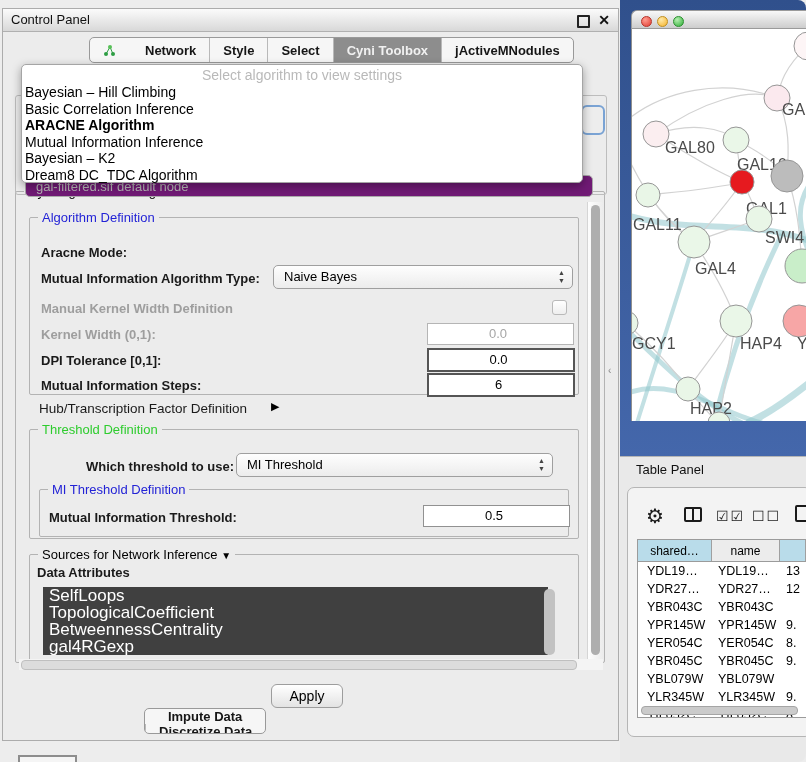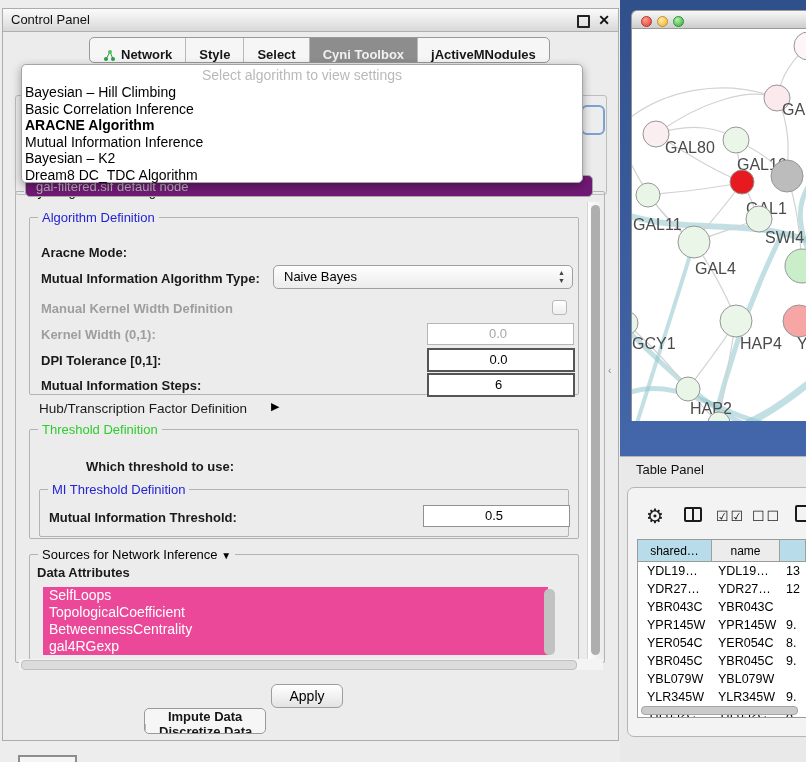--- a/index.html
+++ b/index.html
@@ -1,26 +1,26 @@
 <!DOCTYPE html>
 <html><head>
 <meta charset="utf-8">
 <style>
   html,body{margin:0;padding:0;background:#ededed;font-family:"Liberation Sans",sans-serif;}
-  #app{position:relative;width:806px;height:762px;overflow:hidden;background:#ededed;}
+  #app{position:relative;width:806px;height:762px;overflow:hidden;background:#ededed;border-radius:8px;}
   .abs{position:absolute;}
   
   .cw{position:absolute;left:2px;top:8px;width:615px;height:731px;background:#ececec;border:1px solid #acacac;}
   .titlebar{position:absolute;left:0;top:0;width:100%;height:22px;background:linear-gradient(#fbfbfb,#d8d8d8);border-bottom:1px solid #b0b0b0;}
   .titlebar .t{position:absolute;left:8px;top:0;line-height:22px;font-size:13px;color:#111;}
   .wicon-float{position:absolute;right:28px;top:6px;width:9px;height:9px;border:2px solid #222;border-radius:1px;}
   .wicon-close{position:absolute;right:8px;top:2px;font-size:14px;font-weight:bold;color:#111;line-height:18px;}
   
   .seg{position:absolute;display:flex;height:24px;background:#f6f6f6;border:1px solid #999;border-radius:5px;overflow:hidden;font-size:13px;font-weight:bold;}
-  .seg .s{display:flex;align-items:flex-end;justify-content:center;padding:0 13px;border-left:1px solid #b9b9b9;color:#161616;white-space:nowrap;}
+  .seg .s{display:flex;align-items:center;justify-content:center;padding:0 13px;border-left:1px solid #b9b9b9;color:#161616;white-space:nowrap;gap:24px;}
   .seg .s:first-child{border-left:none;}
   .seg .s.sel{background:#8d8d8d;color:#f1f1f1;}
   .seg .s svg{margin-right:5px;}
   
   .dd{position:absolute;left:18px;top:55px;width:562px;height:119px;background:#fff;border:1px solid #a5a5a5;border-radius:5px;box-shadow:0 3px 10px rgba(0,0,0,.35);z-index:30;padding-top:2px;box-sizing:border-box;}
   .dd .prompt{height:17px;line-height:17px;text-align:center;color:#b9b9b9;font-size:14px;}
   .dd .it{height:16.6px;line-height:16.6px;padding-left:3px;font-size:14px;color:#000;}
   .dd .it.b{font-weight:bold;}
   
   .gfrag{position:absolute;left:12px;top:86px;width:592px;height:100px;border:1px solid #bdbdbd;border-radius:3px;z-index:1;box-sizing:border-box;}
@@ -36,21 +36,21 @@
   .combo{position:absolute;height:24px;border:1px solid #9f9f9f;border-radius:5px;background:linear-gradient(#fefefe,#ececec);font-size:13px;line-height:22px;padding-left:10px;box-sizing:border-box;color:#000;}
   .spin{position:absolute;right:7px;top:3px;display:flex;flex-direction:column;font-size:7px;line-height:8px;color:#444;}
   .cb{position:absolute;width:13px;height:13px;border:1px solid #b9b9b9;border-radius:3px;background:linear-gradient(#fff,#eee);}
   .field{position:absolute;height:20px;background:#fff;text-align:center;padding-right:5px;font-size:13px;line-height:20px;box-sizing:content-box;}
   .f-dis{border:1px solid #b5b5b5;color:#a6a6a6;}
   .f-strong{border:2px solid #555;color:#000;}
   .f-norm{border:1px solid #919191;color:#000;}
   .tri{display:inline-block;font-size:11px;}
   
   .attr-list{position:absolute;left:40px;top:578px;width:516px;height:72px;overflow:hidden;}
-  .attr-list .ai{height:17px;line-height:17px;padding-left:6px;width:499px;background:#ec4899;color:#fff;font-size:14px;}
+  .attr-list .ai{height:17px;line-height:17px;padding-left:6px;width:499px;background:#404040;color:#fff;font-size:17px;}
   .lscroll{position:absolute;left:541px;top:580px;width:11px;height:66px;border-radius:5px;background:#c2c2c2;}
   
   .vtrack{position:absolute;left:584px;top:193px;width:15px;height:462px;background:linear-gradient(to right,#fdfdfd,#ececec);border-left:1px solid #d5d5d5;}
   .vthumb{position:absolute;left:587px;top:196px;width:9px;height:450px;border-radius:5px;background:#aeaeae;}
   .htrack{position:absolute;left:16px;top:650px;width:584px;height:11px;background:#f4f4f4;}
   .hthumb{position:absolute;left:18px;top:651px;width:554px;height:8px;border-radius:4px;background:#dcdcdc;border:1px solid #bfbfbf;}
   .applybtn{position:absolute;left:268px;top:675px;width:70px;height:22px;border:1px solid #9d9d9d;border-radius:6px;background:linear-gradient(#ffffff,#e3e3e3);font-size:14px;text-align:center;line-height:22px;color:#000;}
   
   .desktop{position:absolute;left:620px;top:0;width:186px;height:456px;background:linear-gradient(180deg,#30508c,#4467ab);}
   .netwin-tb{position:absolute;left:631px;top:10px;width:175px;height:19px;background:linear-gradient(#f8f8f8,#cdcdcd);border:1px solid #9a9a9a;border-right:none;border-radius:6px 0 0 0;box-sizing:border-box;}
@@ -159,20 +159,27 @@
     <span class="lbl" style="left:38px;top:369px;">Mutual Information Steps:</span>
     <span class="field f-strong" style="left:424px;top:364px;width:139px;">6</span>
 
     <span class="lbl" style="left:36px;top:392px;font-weight:normal;font-size:13.5px;">Hub/Transcription Factor Definition</span>
     <span class="abs tri" style="left:268px;top:391px;">▶</span>
 
     <div class="gbox" style="left:26px;top:420px;width:548px;height:108px;">
       <span class="gtitle green">Threshold Definition</span>
     </div>
     <span class="lbl" style="left:83px;top:450px;">Which threshold to use:</span>
+    <div class="combo" style="left:233px;top:444px;width:317px;">
+      <span>MI Threshold</span>
+      <span class="spin">
+          <span>▲</span>
+          <span>▼</span>
+        </span>
+    </div>
     <div class="gbox" style="left:36px;top:480px;width:528px;height:46px;">
       <span class="gtitle blue">MI Threshold Definition</span>
     </div>
     <span class="lbl" style="left:46px;top:501px;">Mutual Information Threshold:</span>
     <span class="field f-norm" style="left:420px;top:496px;width:140px;">0.5</span>
 
     <div class="gbox" style="left:26px;top:545px;width:548px;height:112px;">
       <span class="gtitle"><span>Sources for Network Inference</span> <span class="tri" style="font-size:10px;">▼</span></span>
     </div>
     <span class="lbl" style="left:34px;top:556px;">Data Attributes</span>

